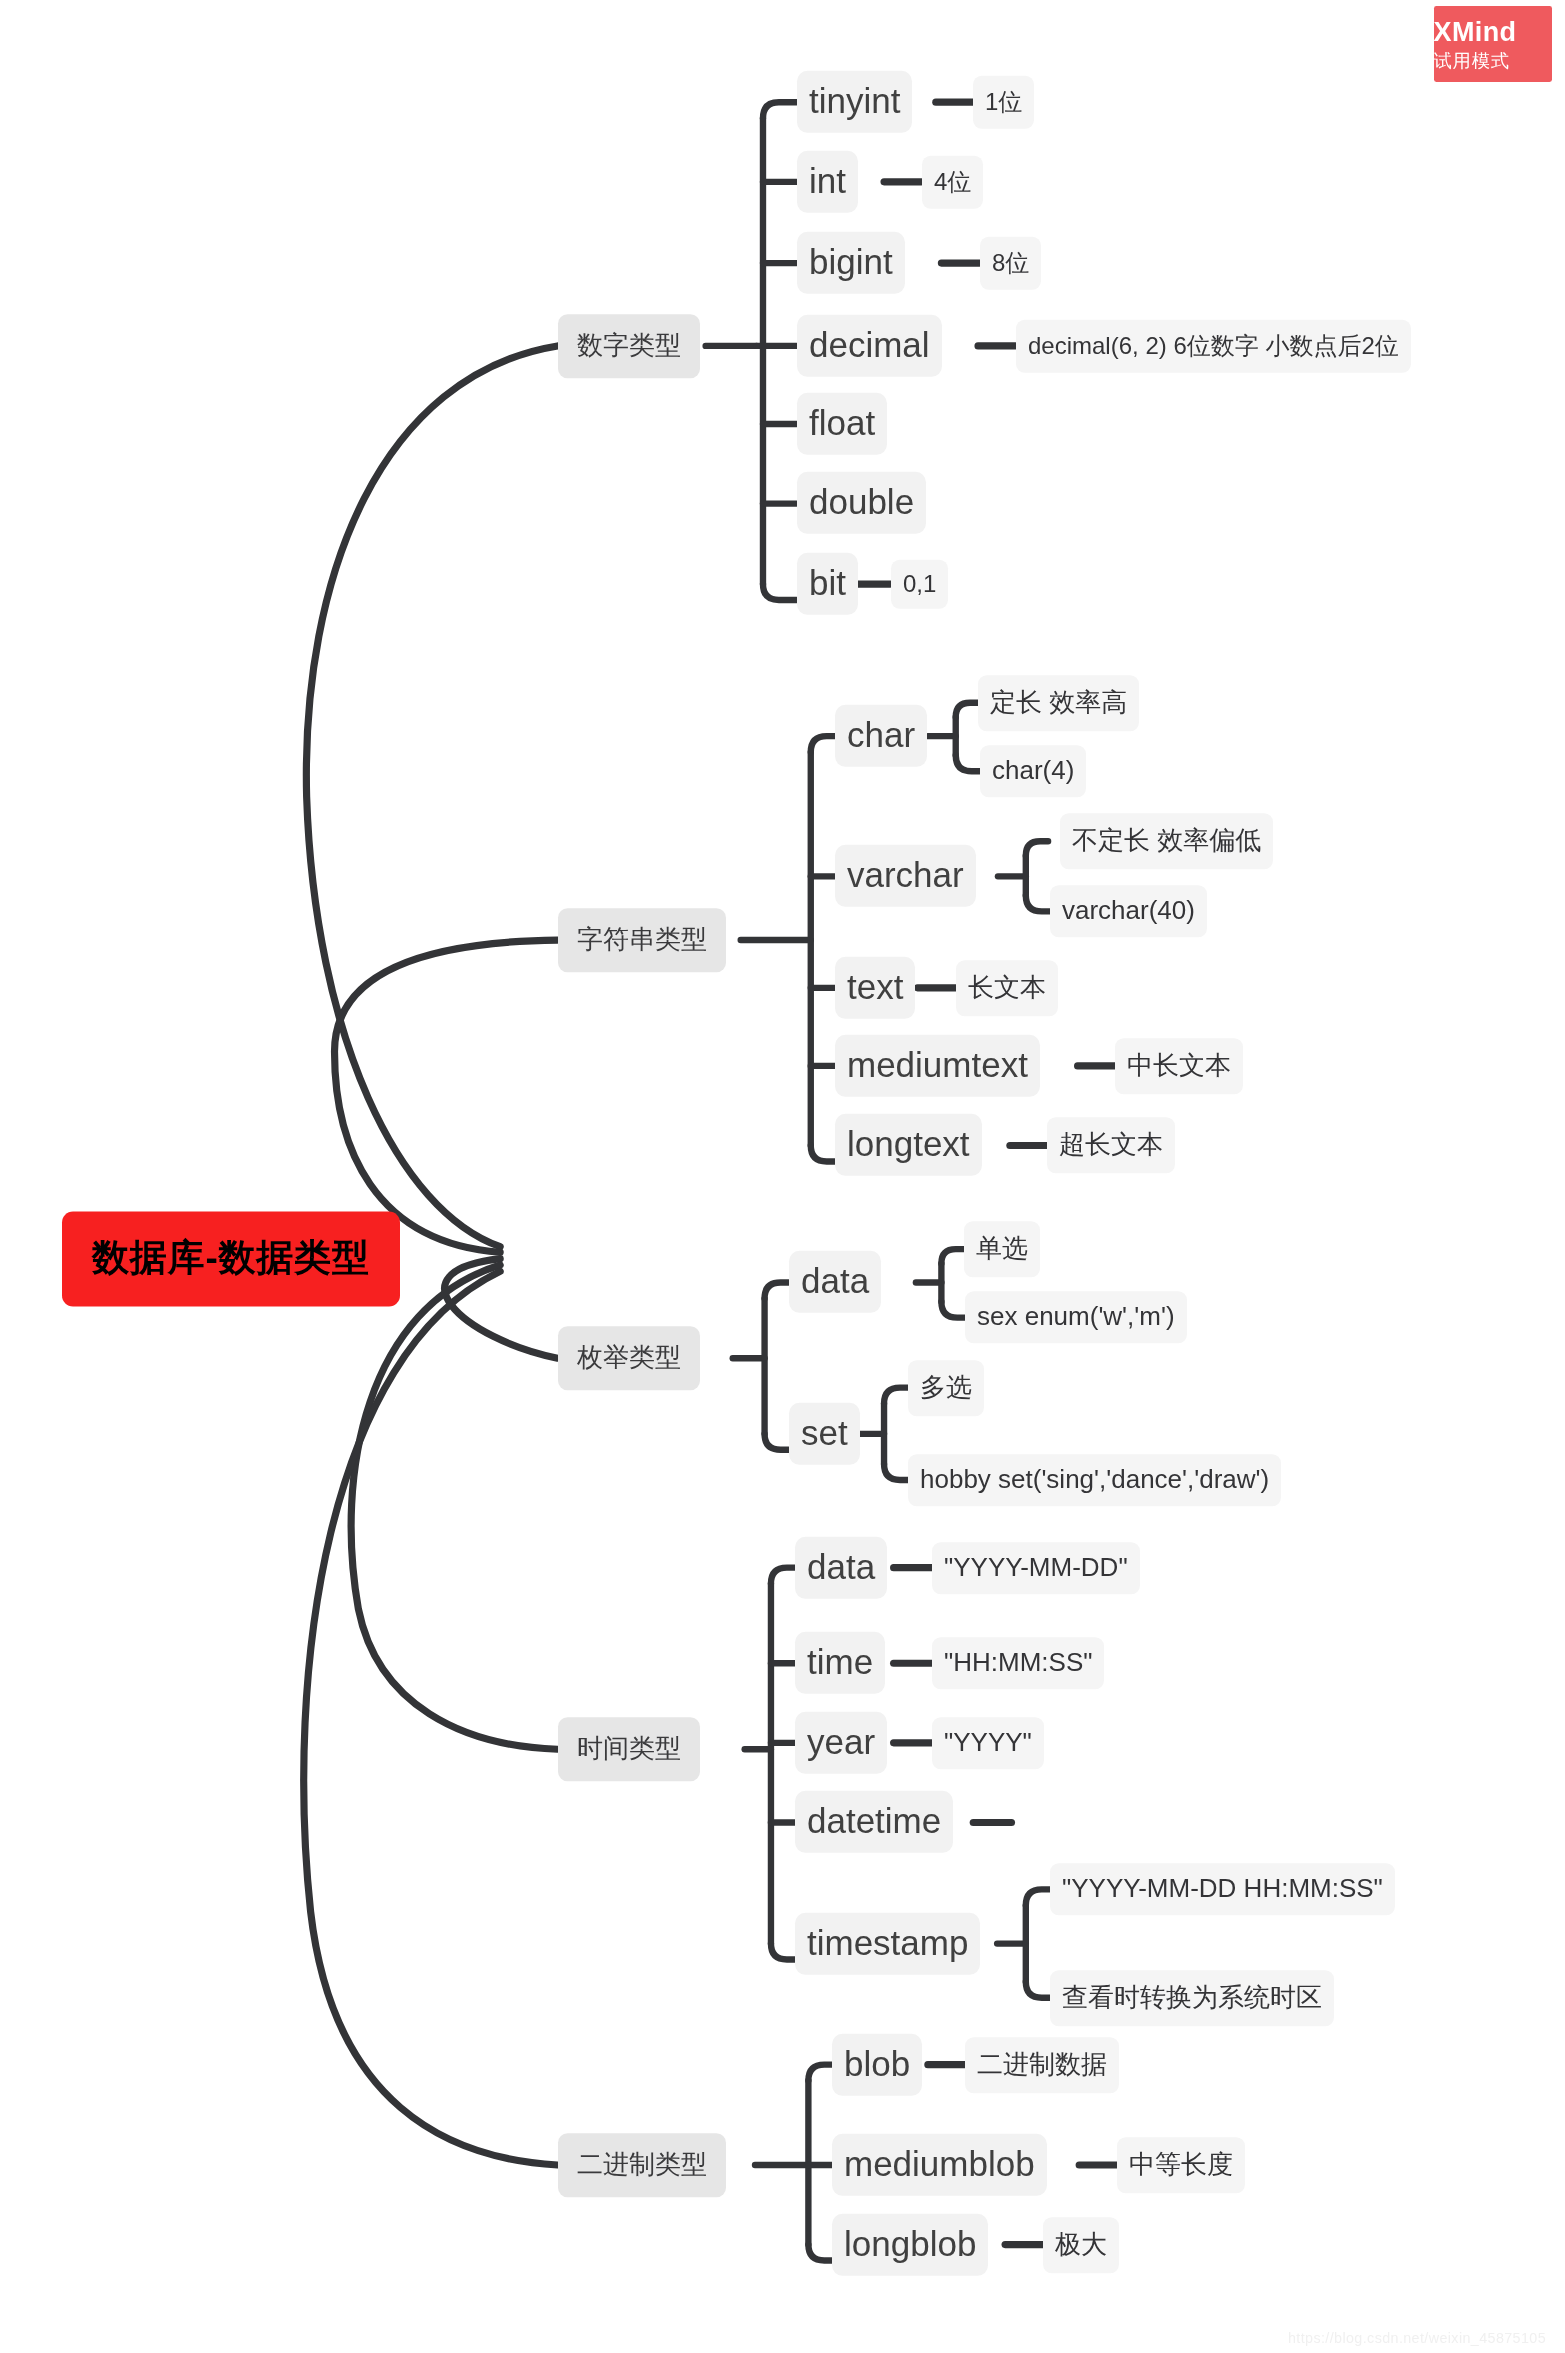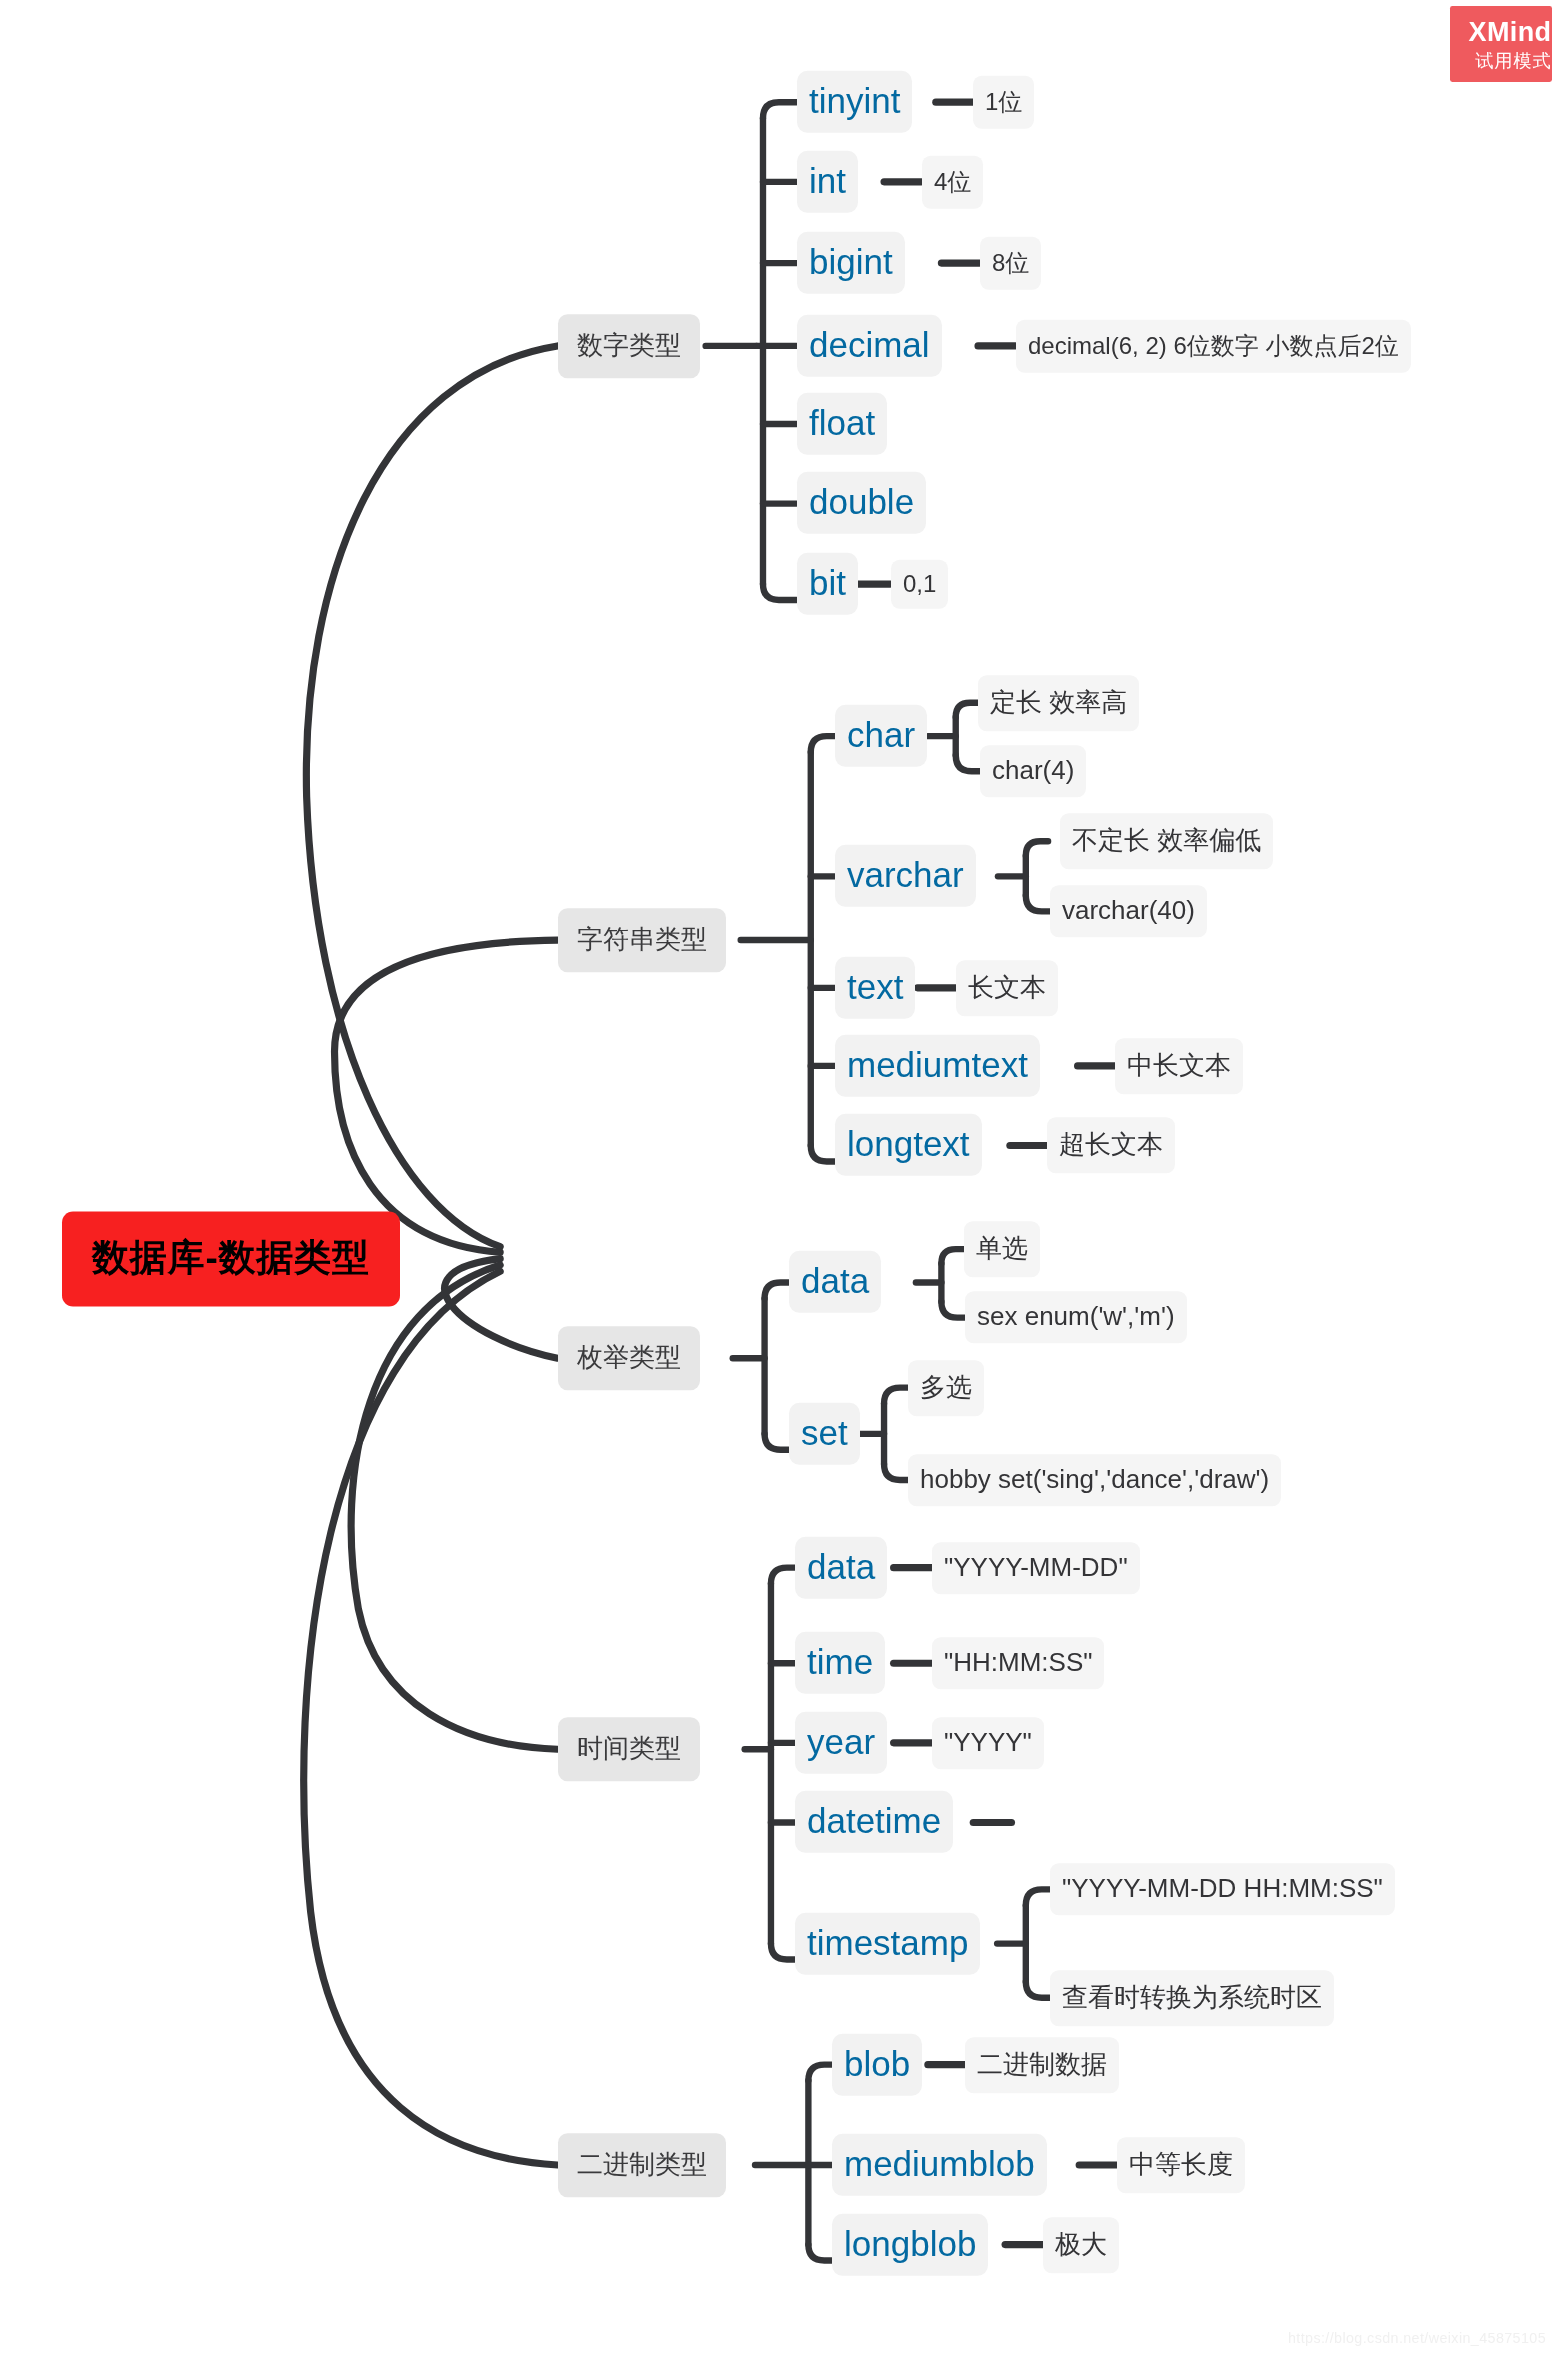--- a/index.html
+++ b/index.html
@@ -41,43 +41,43 @@
     padding:13.5px 19px 15px 19px;
     z-index:5;
   }
   
   .type{
     background:#f2f2f2;
     font-size:35px;
     border-radius:10.4px;
     padding:9.6px 12px 12.7px 12px;
     z-index:4;
-    color:#0369a1;
+    color:#404040;
     text-align:center;
   }
   
   .desc{
     background:#f5f5f5;
     font-size:24px;
     border-radius:8.8px;
     padding:9.6px 12px 11px 12px;
     z-index:3;
     color:#343437;
   }
   .desc.lg{font-size:26px;}
 
   
   #xmind-badge{
     position:absolute;
     right:13.5px;top:6.4px;
-    width:102px;height:76px;
+    width:118px;height:76px;
     background:#ef5a5e;
     border-radius:2.4px;
     display:flex;flex-direction:column;
-    align-items:flex-end;justify-content:center;
+    align-items:flex-start;justify-content:center;
     z-index:20;
   }
   #xmind-badge .bt{
     color:#fff;font-size:27px;font-weight:bold;letter-spacing:0.4px;line-height:1;
   }
   #xmind-badge .bs{
     color:#fff;font-size:18.3px;margin-top:5.6px;line-height:1;letter-spacing:0.8px;
   }
   #csdn{
     position:absolute;right:19px;bottom:8px;

